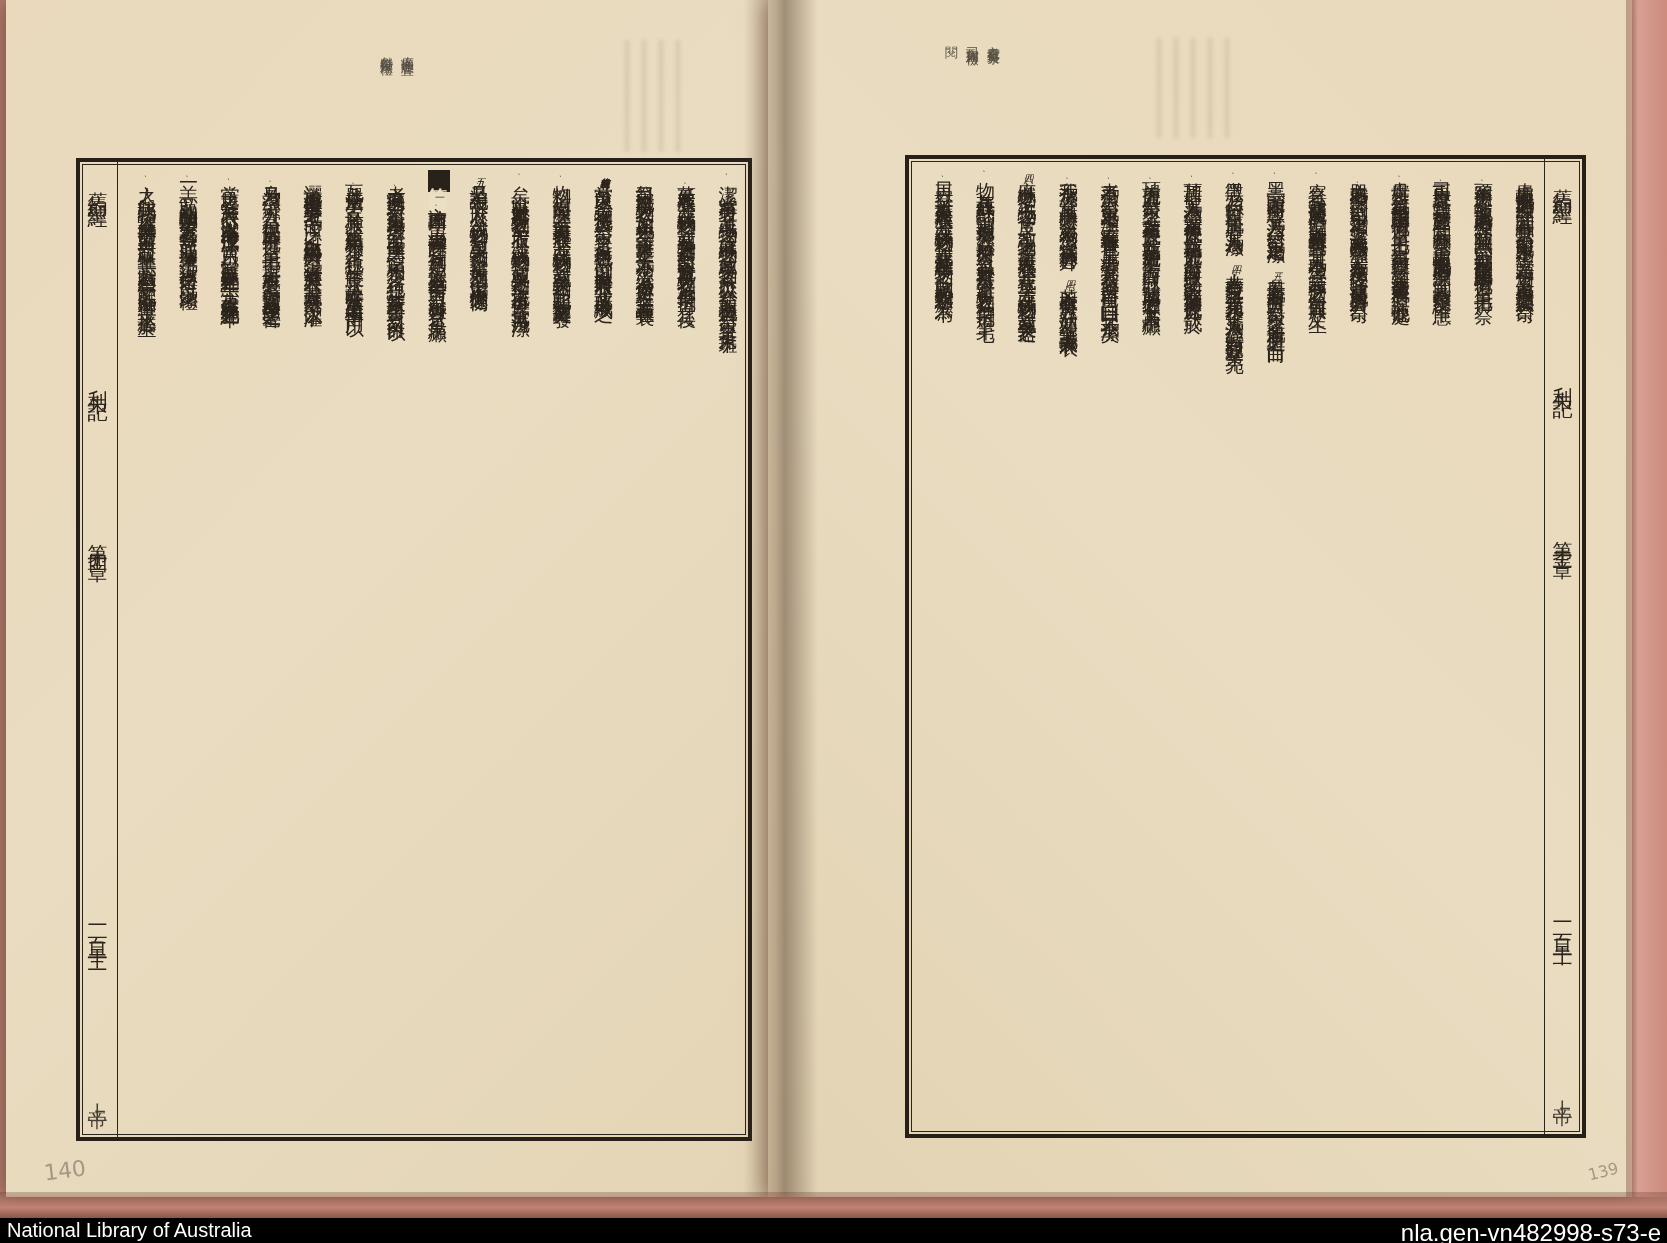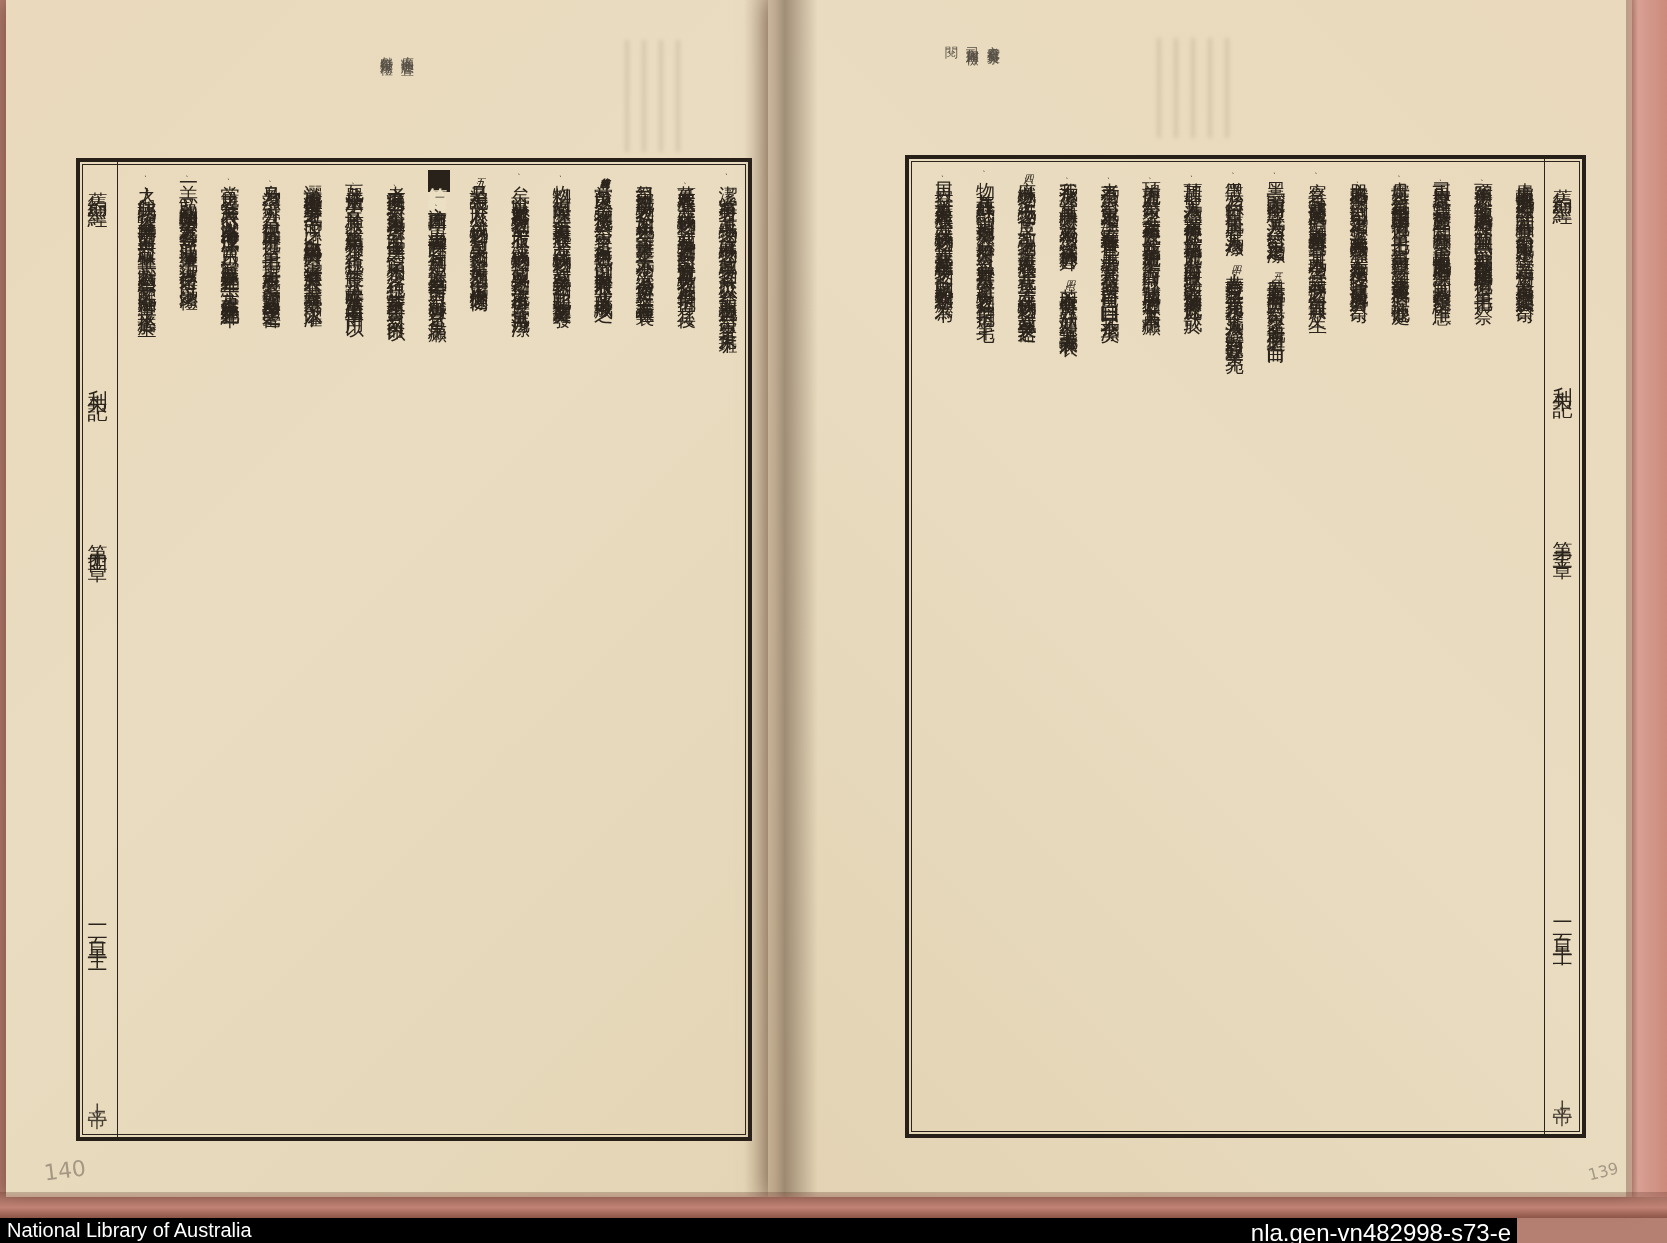--- a/index.html
+++ b/index.html
@@ -52,21 +52,21 @@
   #note-right{left:172px;top:36px;}
   
   .ghost{position:absolute;filter:blur(2px);opacity:.16;
     background:repeating-linear-gradient(90deg,transparent 0 5px,#6b5d44 5px 9px,transparent 9px 17px);}
   
   .pencil{position:absolute;font-family:"DejaVu Sans","Liberation Sans",sans-serif;
     color:#776d60;opacity:.6;}
   #pencil-left{left:44px;top:1158px;font-size:22px;transform:rotate(-7deg);}
   #pencil-right{left:1588px;top:1162px;font-size:16px;transform:rotate(-14deg);}
   
-  #bar{position:absolute;left:0;top:1218px;width:1517px;height:25px;background:#000;
+  #bar{position:absolute;left:0;top:1218px;width:1667px;height:25px;background:#000;
     font-family:"Liberation Sans","DejaVu Sans",sans-serif;color:#fff;}
   #bar .left{position:absolute;left:7px;top:1px;font-size:20px;}
   #bar .right{position:absolute;right:6px;top:1px;font-size:24px;}
 </style>
 </head>
 <body>
 
 <div class="paper" id="page-left">
 </div>
 

